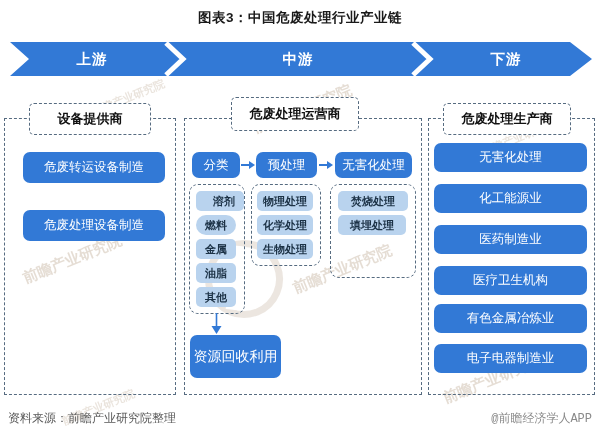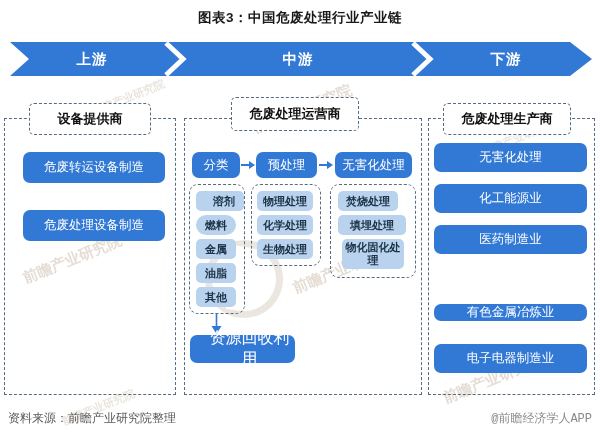--- a/index.html
+++ b/index.html
@@ -76,34 +76,34 @@
   <div class="abs chip" style="left:196px;top:239px;width:40px;height:20px;">金属</div>
   <div class="abs chip" style="left:196px;top:263px;width:40px;height:20px;">油脂</div>
   <div class="abs chip" style="left:196px;top:287px;width:40px;height:20px;">其他</div>
 
   <div class="abs subpanel" style="left:251px;top:184px;width:68px;height:80px;"></div>
   <div class="abs chip" style="left:257px;top:191px;width:56px;height:20px;">物理处理</div>
   <div class="abs chip" style="left:257px;top:215px;width:56px;height:20px;">化学处理</div>
   <div class="abs chip" style="left:257px;top:239px;width:56px;height:20px;">生物处理</div>
 
   <div class="abs subpanel" style="left:330px;top:184px;width:84px;height:92px;"></div>
-  <div class="abs chip" style="left:338px;top:191px;width:60px;height:20px;">焚烧处理</div>
+  <div class="abs chip" style="left:338px;top:191px;width:70px;height:20px;">焚烧处理</div>
   <div class="abs chip" style="left:338px;top:215px;width:68px;height:20px;">填埋处理</div>
-  <div class="abs chip" style="left:342px;top:239px;width:60px;height:30px;padding:0 1px;">物化固化处理</div>
 
   <svg class="abs" style="left:210px;top:313px;z-index:4;" width="13" height="22" viewBox="0 0 13 22">
     <line x1="6.5" y1="0" x2="6.5" y2="14" stroke="#3279d6" stroke-width="1.6"></line>
     <polygon points="1.5,13 11.5,13 6.5,21" fill="#3279d6"></polygon>
   </svg>
-  <div class="abs btn" style="left:190px;top:335px;width:91px;height:28px;font-size:16px;padding-left:14px;">资源回收利用</div>
+  <div class="abs btn" style="left:190px;top:335px;width:91px;height:43px;font-size:14px;">资源回收利用</div>
 
   <div class="abs panel" style="left:428px;top:118px;width:165px;height:275px;z-index:2;"></div>
   <div class="abs panel-header" style="left:443px;top:103px;width:126px;height:30px;">危废处理生产商</div>
   <div class="abs btn" style="left:434px;top:143px;width:153px;height:29px;">无害化处理</div>
   <div class="abs btn" style="left:434px;top:184px;width:153px;height:29px;">化工能源业</div>
   <div class="abs btn" style="left:434px;top:225px;width:153px;height:29px;">医药制造业</div>
-  <div class="abs btn" style="left:434px;top:304px;width:153px;height:17px;">有色金属冶炼业</div>
+  <div class="abs btn" style="left:434px;top:266px;width:153px;height:29px;">医疗卫生机构</div>
+  <div class="abs btn" style="left:434px;top:304px;width:153px;height:29px;">有色金属冶炼业</div>
   <div class="abs btn" style="left:434px;top:344px;width:153px;height:29px;">电子电器制造业</div>
 
   <div class="abs footer-text" style="left:8px;top:410px;">资料来源：前瞻产业研究院整理</div>
   <div class="abs footer-text" style="right:8px;top:410px;color:#8a8a8a;text-align:center;">@前瞻经济学人APP</div>
 
 </div>
 
 </body></html>

